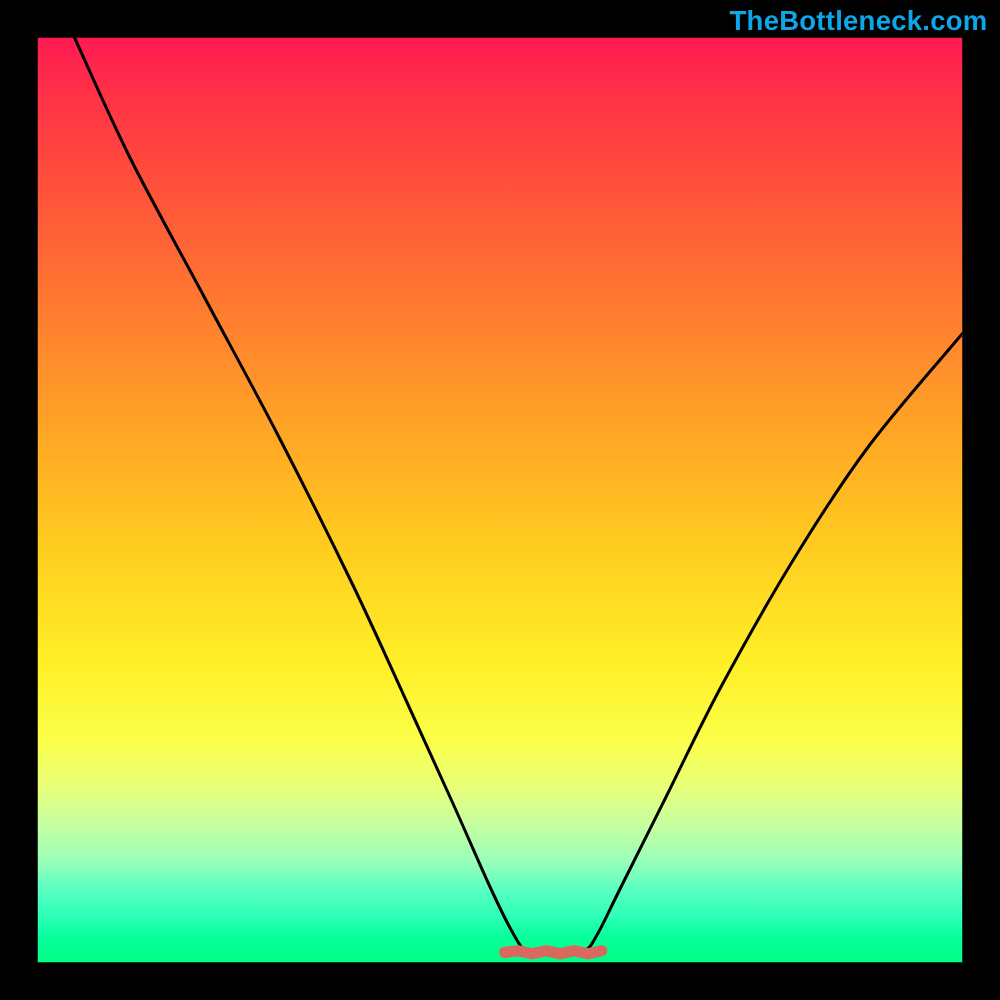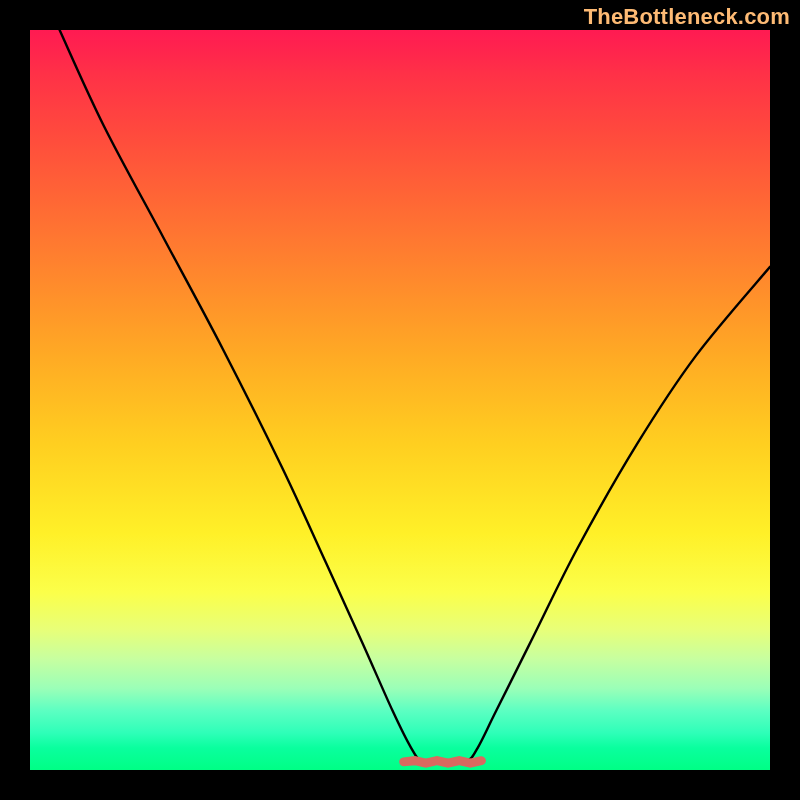--- a/index.html
+++ b/index.html
@@ -14,21 +14,21 @@
   .frame {
     position: relative;
     width: 800px;
     height: 800px;
     background: #000;
   }
   .watermark {
     position: absolute;
     top: 4px;
     right: 10px;
-    color: #fdba74;
+    color: #0ea5e9;
     font-size: 22px;
     font-weight: 600;
     letter-spacing: 0.2px;
     z-index: 10;
   }
   .plot-area {
     position: absolute;
     left: 30px;
     top: 30px;
     width: 740px;

